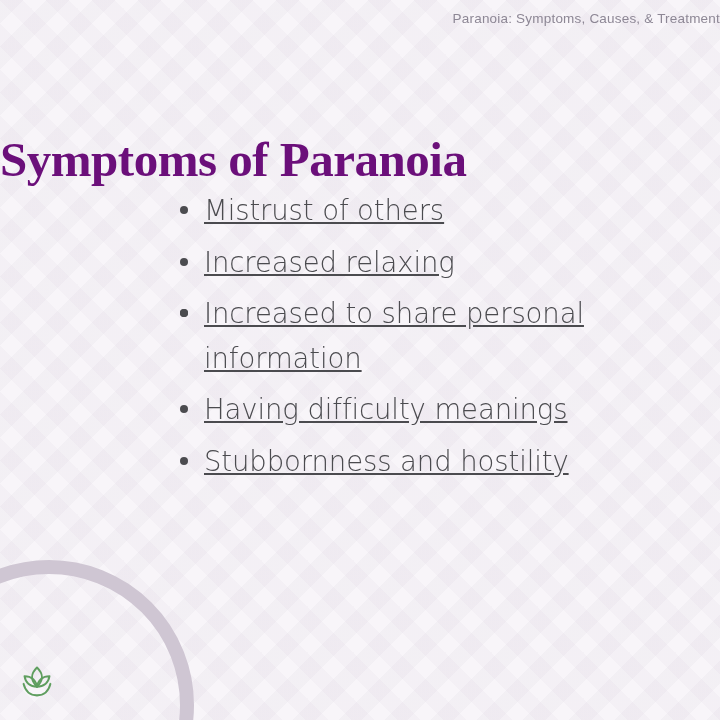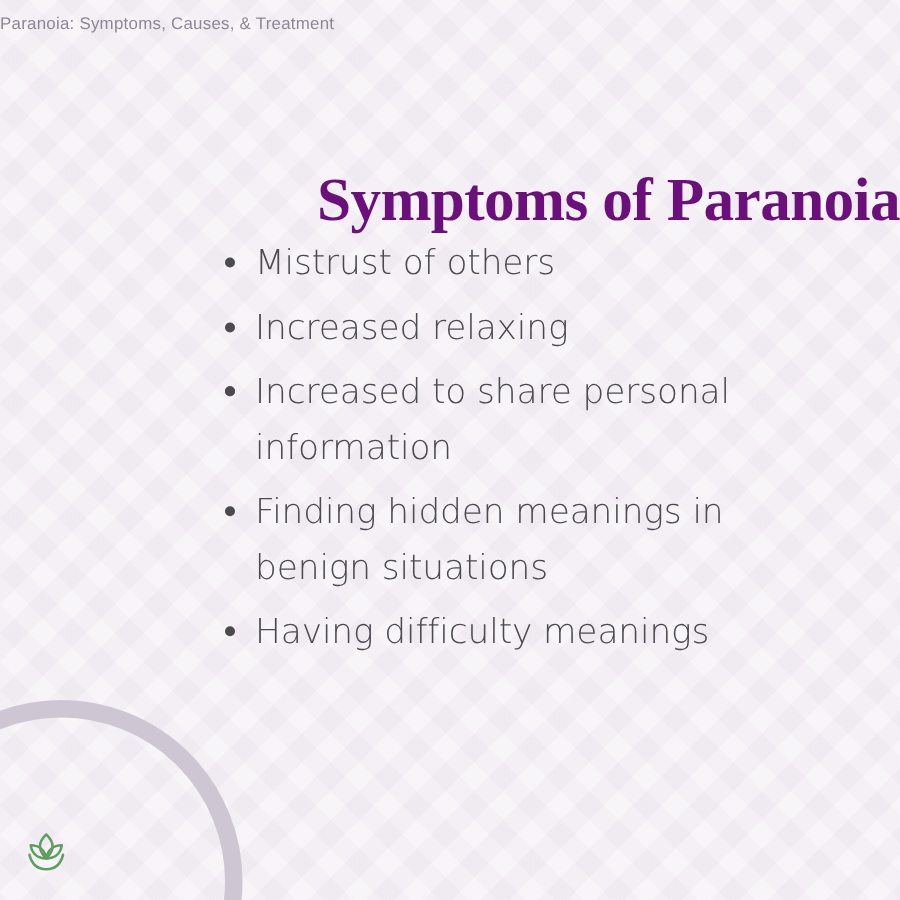--- a/index.html
+++ b/index.html
@@ -32,33 +32,33 @@
     background-size: 46px 46px, 46px 46px;
     background-position: 0 0, 0 0;
     pointer-events: none;
   }
 
   #header-title {
     position: absolute;
     top: 11px;
     left: 0;
     width: 720px;
-    text-align: left;
+    text-align: right;
     font-size: 13.5px;
     letter-spacing: 0.2px;
     color: #8d8795;
     font-family: "Liberation Sans", sans-serif;
   }
 
   #headline {
     position: absolute;
     top: 98px;
     left: 0;
     width: 720px;
-    text-align: right;
+    text-align: left;
     font-family: "Liberation Serif", serif;
     font-weight: bold;
     font-size: 49px;
     letter-spacing: -0.5px;
     color: #6b0f7a;
   }
 
   #list-wrap {
     position: absolute;
     top: 188px;
@@ -75,20 +75,21 @@
   ul.symptoms li {
     position: relative;
     padding-left: 28px;
     margin-bottom: 7px;
     font-size: 27.5px;
     line-height: 1.62;
     color: #4b4b4f;
     font-family: "DejaVu Sans", sans-serif;
     font-weight: 300;
     letter-spacing: -0.1px;
+    text-decoration: underline;
   }
 
   ul.symptoms li .bullet {
     position: absolute;
     left: 4px;
     top: 18px;
     width: 8px;
     height: 8px;
     border-radius: 50%;
     background: #4b4b4f;
@@ -137,25 +138,25 @@
       </li>
       <li>
         <span class="bullet"></span>
       </li>
       <li>
         <span class="bullet"></span>
         <span>Increased to share personal information</span>
       </li>
       <li>
         <span class="bullet"></span>
-        <span>Finding hidden meanings in benign situations</span>
+        <span>Having difficulty meanings</span>
       </li>
       <li>
         <span class="bullet"></span>
-        <span>Having difficulty meanings</span>
+        <span>Stubbornness and hostility</span>
       </li>
     </ul>
   </div>
 
   <div id="arc"></div>
 
   <div id="logo">
     <svg viewBox="0 0 48 48" width="46" height="46" aria-hidden="true">
       <g fill="none" stroke="#5f9e5f" stroke-width="2.1" stroke-linejoin="round" stroke-linecap="round">
         <path d="M24 10 C18 16, 16 22, 24 30 C32 22, 30 16, 24 10 Z"></path>

